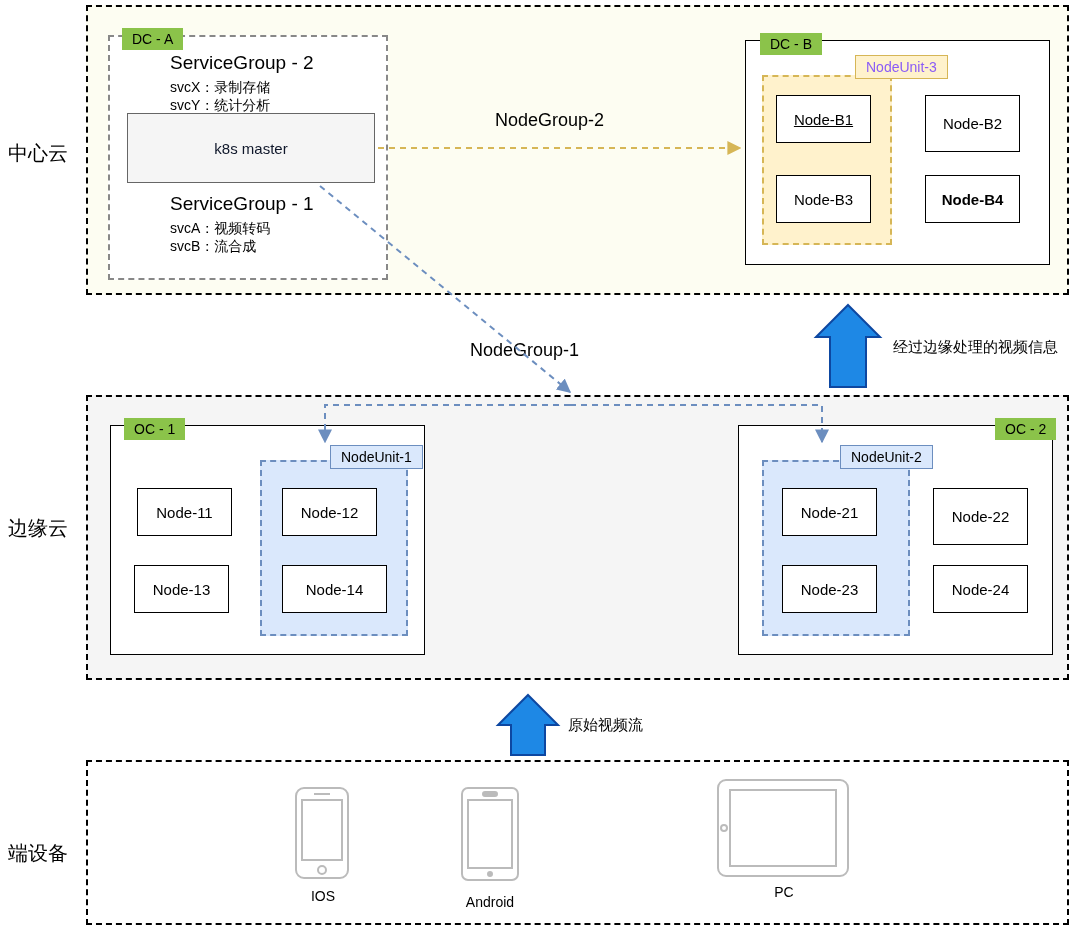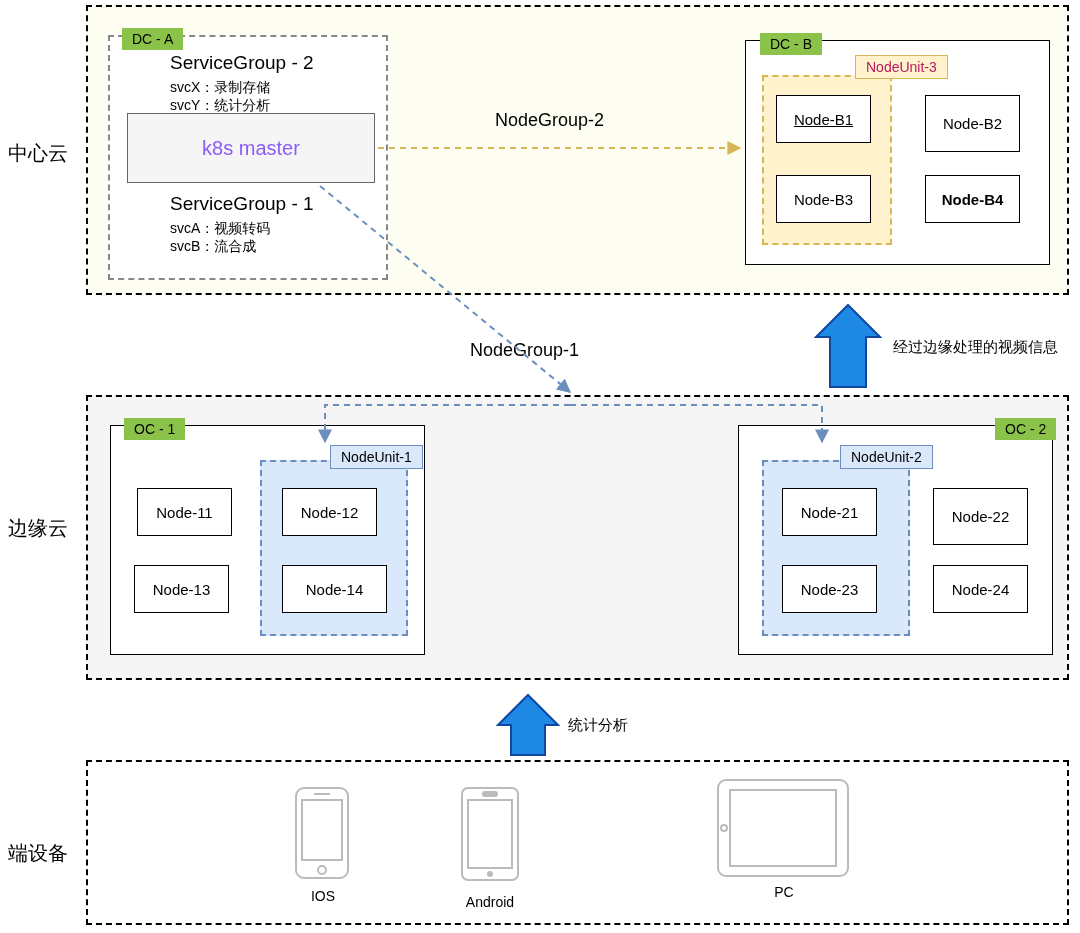--- a/index.html
+++ b/index.html
@@ -2,28 +2,28 @@
 <html><head>
 <meta charset="utf-8">
 <style>
 * { box-sizing: border-box; }
 body { margin: 0; font-family: Arial, "Microsoft YaHei", sans-serif; background: #fff; width: 1080px; height: 933px; position: relative; }
 .layer-label { position: absolute; font-size: 20px; color: #000; }
 .dashed-box { position: absolute; border: 2px dashed #000; }
 .dashed-box-grey { position: absolute; border: 2px dashed #888; }
 .tag { position: absolute; padding: 3px 10px; font-size: 14px; }
 .tag-green { background: #8bc34a; color: #000; }
-.tag-yellow { background: #fff2cc; border: 1px solid #d6b656; color: #be185d; }
+.tag-yellow { background: #fff2cc; border: 1px solid #d6b656; color: #8b5cf6; }
 .tag-blue { background: #dae8fc; border: 1px solid #6c8ebf; color: #000; }
 .node-unit-yellow { position: absolute; background: #fff2cc; border: 2px dashed #d6b656; }
 .node-unit-blue { position: absolute; background: #dae8fc; border: 2px dashed #6c8ebf; }
 .node { position: absolute; background: #fff; border: 1.5px solid #000; font-size: 15px; display: flex; align-items: center; justify-content: center; }
 .sg-title { position: absolute; font-size: 19px; font-weight: 400; }
 .sg-sub { position: absolute; font-size: 14px; line-height: 20px; }
-.k8s { position: absolute; background: #f5f5f5; border: 1px solid #666; color: #8b5cf6; display: flex; align-items: center; justify-content: center; font-size: 20px; }
+.k8s { position: absolute; background: #f5f5f5; border: 1px solid #666; color: #0f172a; display: flex; align-items: center; justify-content: center; font-size: 15px; }
 .text { position: absolute; font-size: 18px; }
 .text-sm { position: absolute; font-size: 15px; }
 .device-label { position: absolute; font-size: 14px; text-align: center; }
 svg.overlay { position: absolute; top: 0; left: 0; pointer-events: none; }
 .solid-box { position: absolute; border: 1.5px solid #000; background: #fff; }
 </style>
 </head>
 <body>
 
 <div class="layer-label" style="left:8px; top:140px;">中心云</div>
@@ -115,18 +115,18 @@
     <rect x="468" y="800" width="44" height="68"></rect>
     <circle cx="490" cy="874" r="2" fill="#bbb"></circle>
     <rect x="483" y="792" width="14" height="4" rx="2" fill="#bbb"></rect>
 
     <rect x="718" y="780" width="130" height="96" rx="8"></rect>
     <rect x="730" y="790" width="106" height="76"></rect>
     <circle cx="724" cy="828" r="3"></circle>
   </g>
 </svg>
 
-<div class="text-sm" style="left:568px; top:716px;">统计分析</div>
+<div class="text-sm" style="left:568px; top:716px;">原始视频流</div>
 <div class="text-sm" style="left:893px; top:338px;">经过边缘处理的视频信息</div>
 
 <div class="device-label" style="left:308px; top:888px; width:30px;">IOS</div>
 <div class="device-label" style="left:462px; top:854px; width:56px;margin-top:40px;">Android</div>
 <div class="device-label" style="left:772px; top:884px; width:24px;">PC</div>
 
 </body></html>

